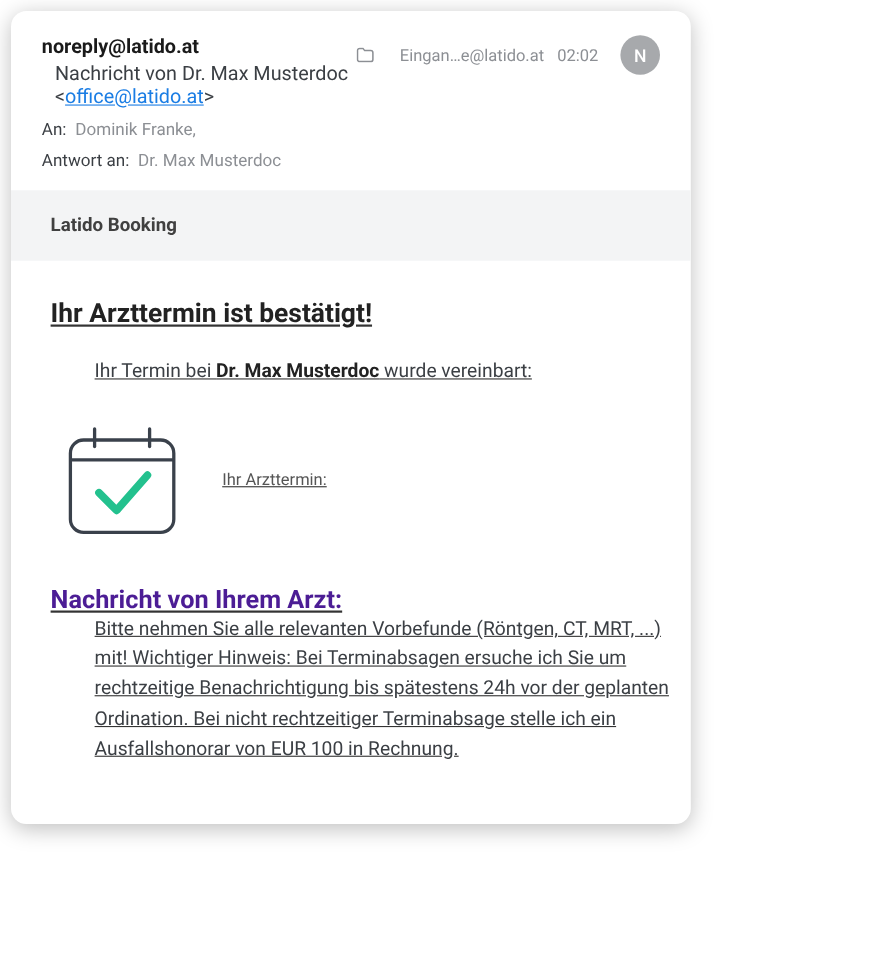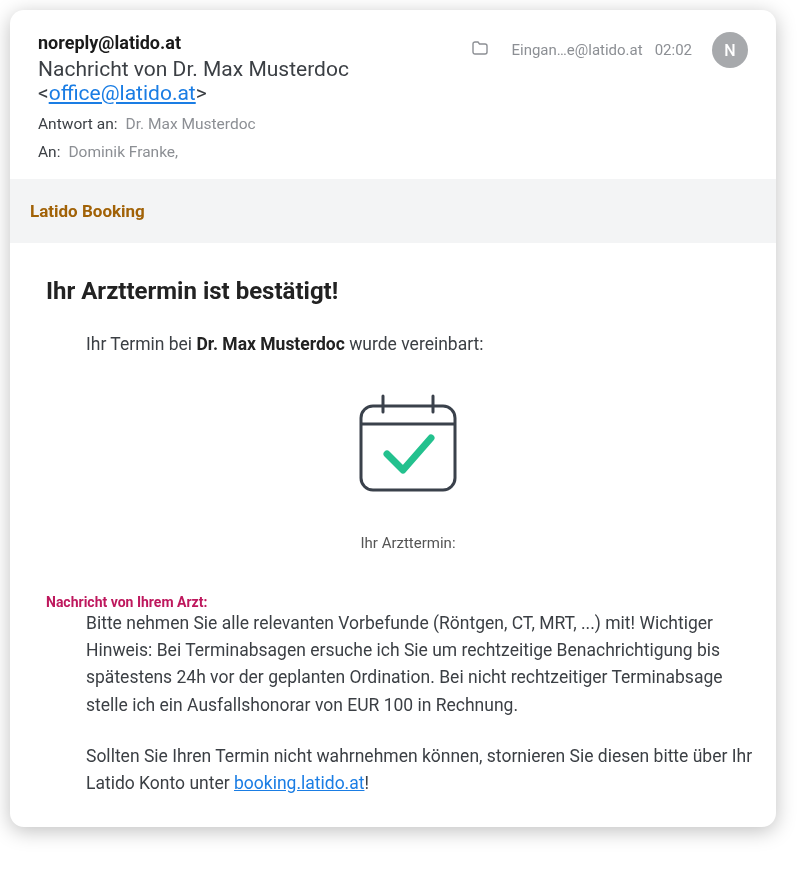--- a/index.html
+++ b/index.html
@@ -3,21 +3,21 @@
 <meta charset="utf-8">
 <style>
   * { box-sizing: border-box; margin: 0; padding: 0; }
   body {
     font-family: -apple-system, BlinkMacSystemFont, "Segoe UI", Roboto, Helvetica, Arial, sans-serif;
     background: #fff;
     width: 800px;
     height: 870px;
   }
   .email-card {
-    width: 766px;
+    width: 618px;
     margin: 10px;
     background: #fff;
     border-radius: 14px;
     box-shadow: 0 4px 20px rgba(0,0,0,0.25);
     overflow: hidden;
   }
   .email-header {
     padding: 22px 28px 18px 28px;
     position: relative;
   }
@@ -34,99 +34,101 @@
   }
   .meta-right {
     display: flex;
     align-items: center;
     gap: 12px;
     color: #8c8f94;
     font-size: 15px;
   }
   .folder-block {
     display: flex;
+    align-items: center;
     gap: 23px;
     color: #8c8f94;
   }
   .avatar {
     width: 36px;
     height: 36px;
     border-radius: 50%;
     background: #a7a9ac;
     color: #fff;
     display: flex;
     align-items: center;
     justify-content: center;
     font-size: 16px;
     font-weight: 500;
     margin-left: 8px;
   }
   .subject-line {
-    font-size: 21px;
+    font-size: 18px;
     color: #3b3f44;
     margin-top: 4px;
+    margin-left: 12px;
   }
   .subject-line a, .body-text a {
     color: #1a7de4;
     text-decoration: underline;
   }
   .field-row {
     font-size: 15.5px;
     margin-top: 10px;
     display: flex;
     gap: 8px;
   }
   .field-label { color: #3b3f44; }
   .field-value { color: #8c8f94; }
   .brand-bar {
     background: #f3f4f5;
-    padding: 22px 20px;
+    padding: 22px 36px;
     font-size: 17px;
     font-weight: 700;
-    color: #a16207;
+    color: #404040;
   }
   .email-body {
     padding: 34px 16px 30px 36px;
     color: #333;
+    text-decoration: underline;
   }
   .body-title {
     font-size: 24px;
     font-weight: 700;
     color: #222;
     margin-bottom: 26px;
   }
   .body-text {
     font-size: 17.5px;
     line-height: 1.55;
     color: #3b3f44;
     margin-left: 40px;
   }
   .body-text strong { font-weight: 700; color: #222; }
   .appointment-block {
     display: flex;
     align-items: center;
     gap: 36px;
     margin: 30px 0 40px 10px;
-    flex-direction: column;
   }
   .appt-label {
     font-size: 15px;
     color: #555;
     margin-bottom: 2px;
   }
   .appt-date, .appt-time {
     font-size: 25px;
     font-weight: 700;
     color: #222;
     line-height: 1.15;
   }
   .doctor-msg-label {
-    font-size: 14px;
+    font-size: 23px;
     font-weight: 700;
-    color: #be185d;
+    color: #4c1d95;
     margin-top: 6px;
   }
   .spacer { height: 24px; }
 </style>
 </head>
 <body>
 
 <div class="email-card">
 
   <div class="email-header">
@@ -143,26 +145,26 @@
             <path d="M1 3 a2 2 0 0 1 2 -2 h3 l1.5 2 H13 a2 2 0 0 1 2 2 v6 a2 2 0 0 1 -2 2 H3 a2 2 0 0 1 -2 -2 Z"></path>
           </svg>
           <span>Eingan…e@latido.at</span>
         </div>
         <span>02:02</span>
         <div class="avatar">N</div>
       </div>
     </div>
 
     <div class="field-row">
+      <span class="field-label">An:</span>
+      <span class="field-value">Dominik Franke,</span>
+    </div>
+    <div class="field-row">
       <span class="field-label">Antwort an:</span>
       <span class="field-value">Dr. Max Musterdoc</span>
-    </div>
-    <div class="field-row">
-      <span class="field-label">An:</span>
-      <span class="field-value">Dominik Franke,</span>
     </div>
   </div>
 
   <div class="brand-bar">Latido Booking</div>
 
   <div class="email-body">
     <div class="body-title">Ihr Arzttermin ist bestätigt!</div>
 
     <div class="body-text">
       <span>Ihr Termin bei </span><strong>Dr. Max Musterdoc</strong><span> wurde vereinbart:</span>
@@ -179,18 +181,15 @@
       <div>
         <div class="appt-label">Ihr Arzttermin:</div>
       </div>
     </div>
 
     <div class="doctor-msg-label">Nachricht von Ihrem Arzt:</div>
     <div class="body-text">Bitte nehmen Sie alle relevanten Vorbefunde (Röntgen, CT, MRT, ...) mit! Wichtiger Hinweis: Bei Terminabsagen ersuche ich Sie um rechtzeitige Benachrichtigung bis spätestens 24h vor der geplanten Ordination. Bei nicht rechtzeitiger Terminabsage stelle ich ein Ausfallshonorar von EUR 100 in Rechnung.</div>
 
     <div class="spacer"></div>
 
-    <div class="body-text">
-      <span>Sollten Sie Ihren Termin nicht wahrnehmen können, stornieren Sie diesen bitte über Ihr Latido Konto unter </span><a href="#">booking.latido.at</a><span>!</span>
-    </div>
   </div>
 
 </div>
 
 </body></html>

